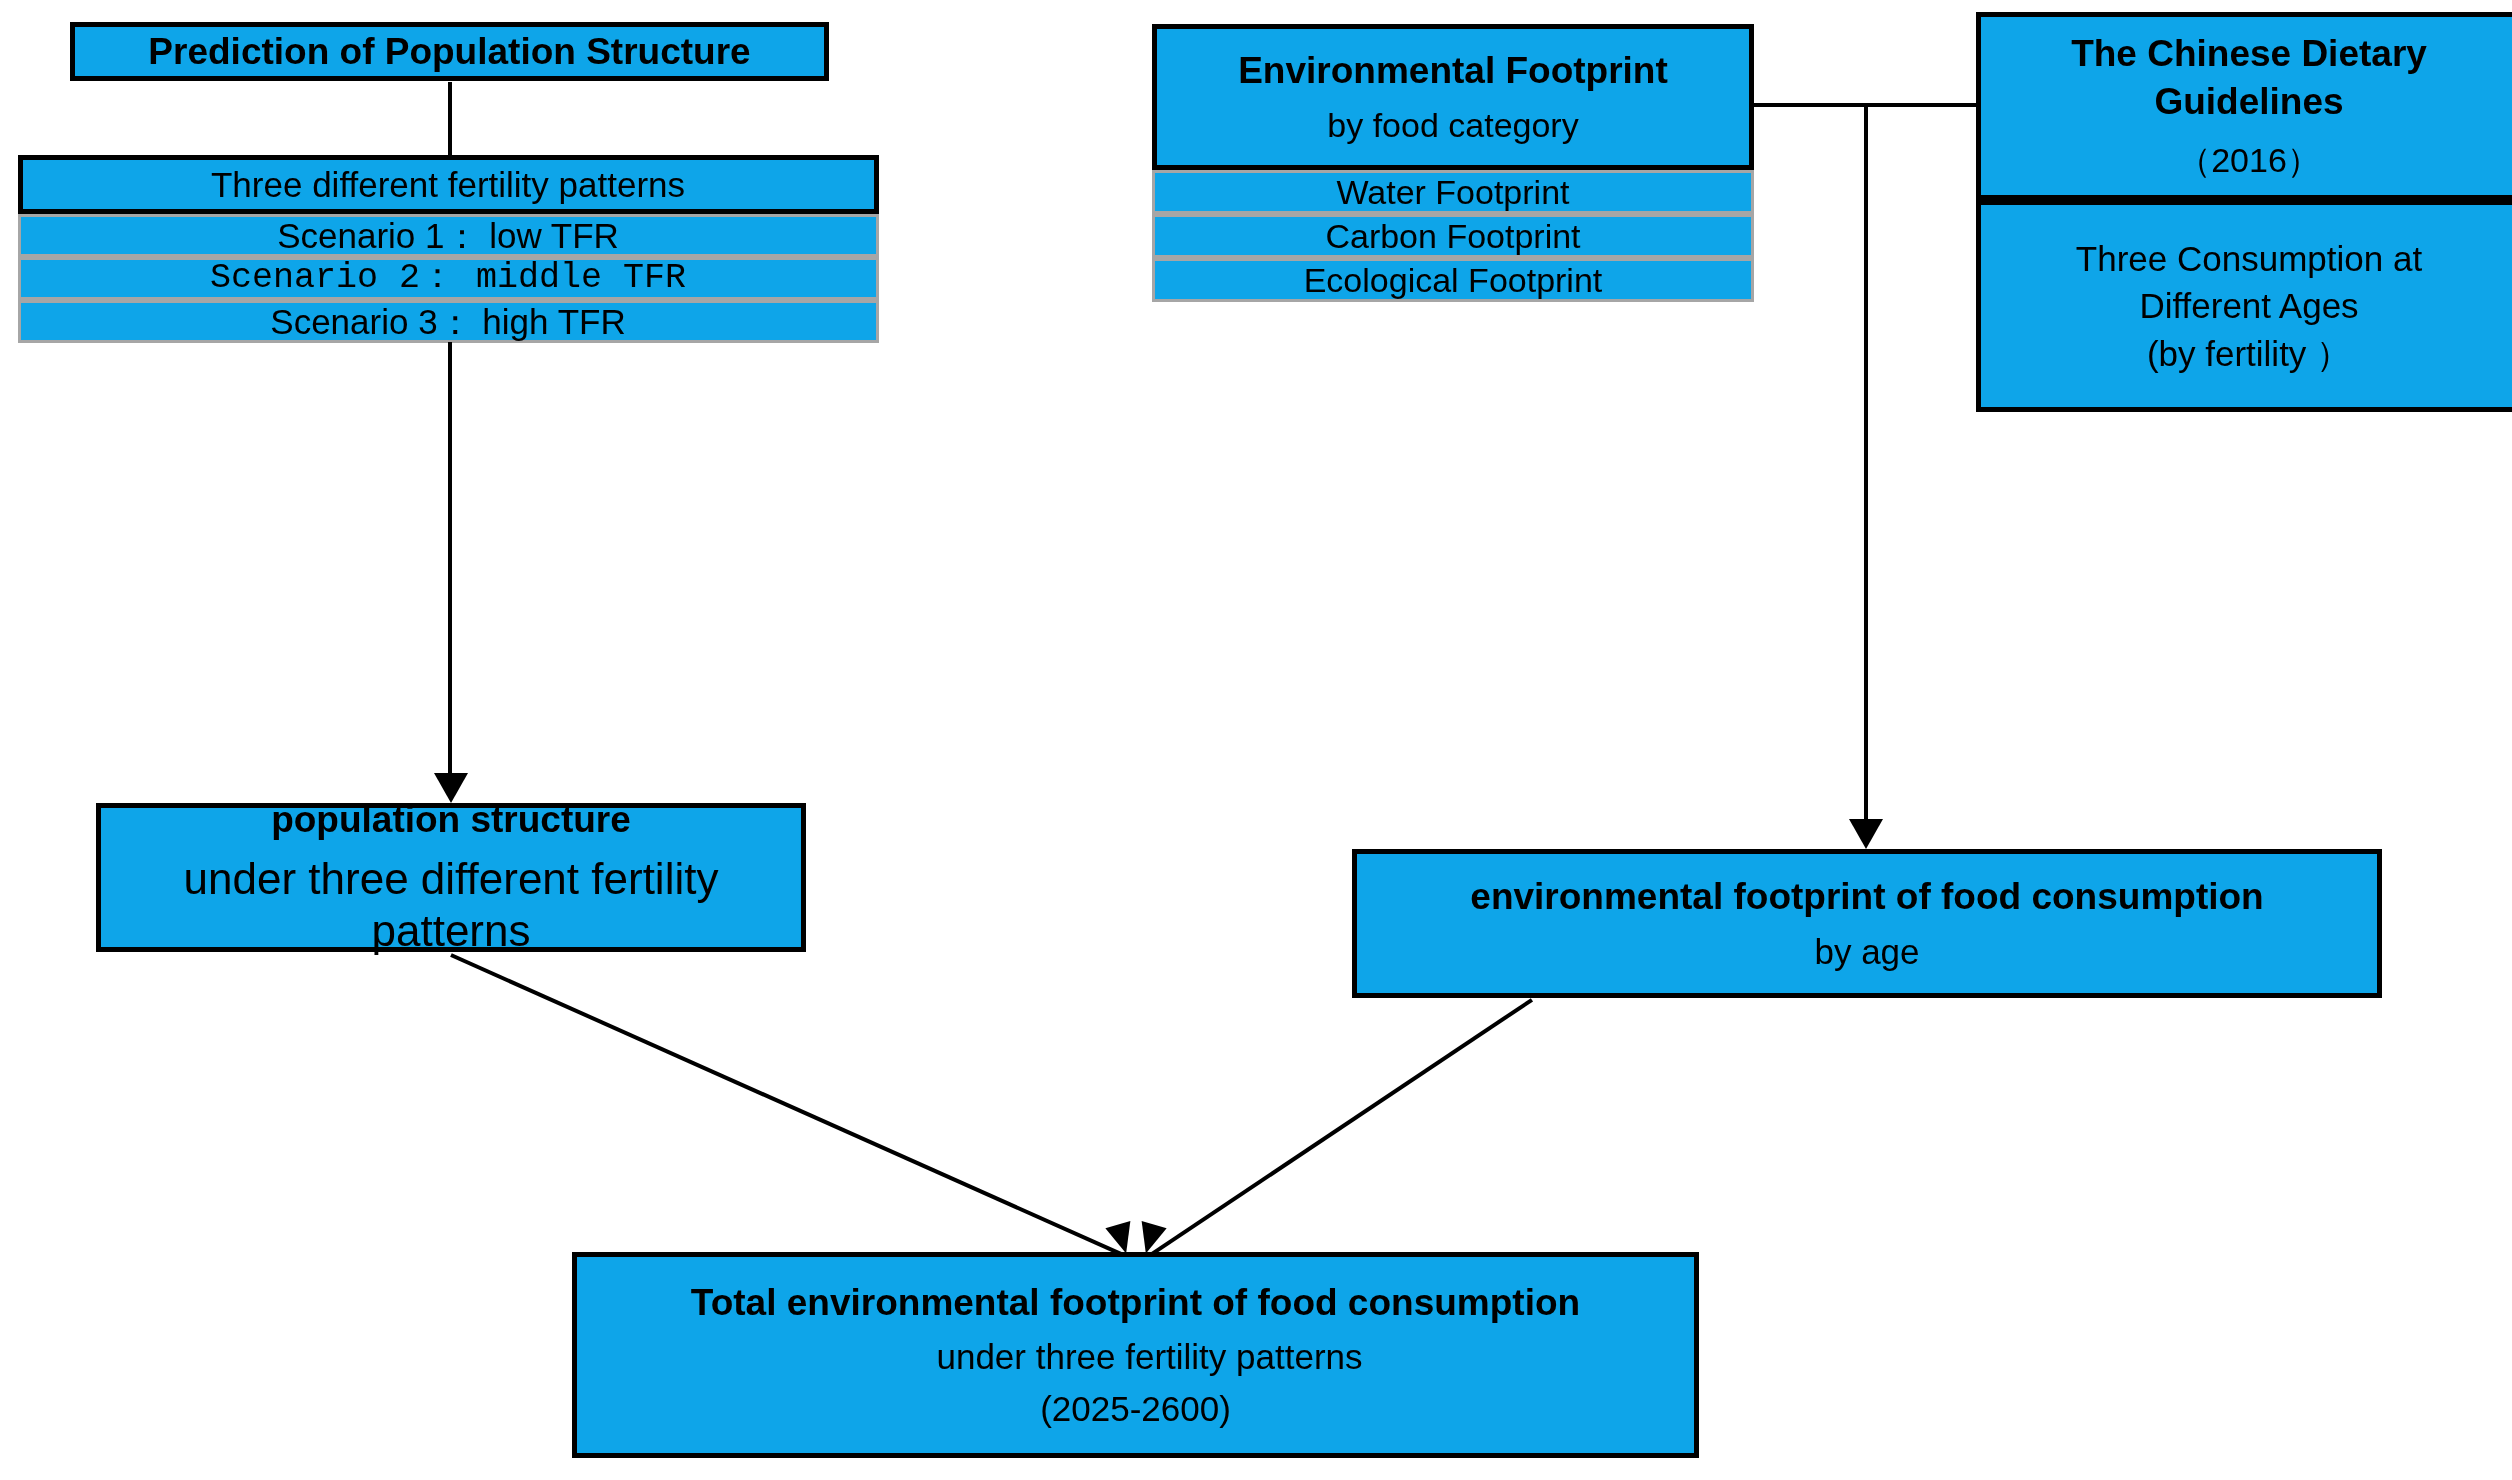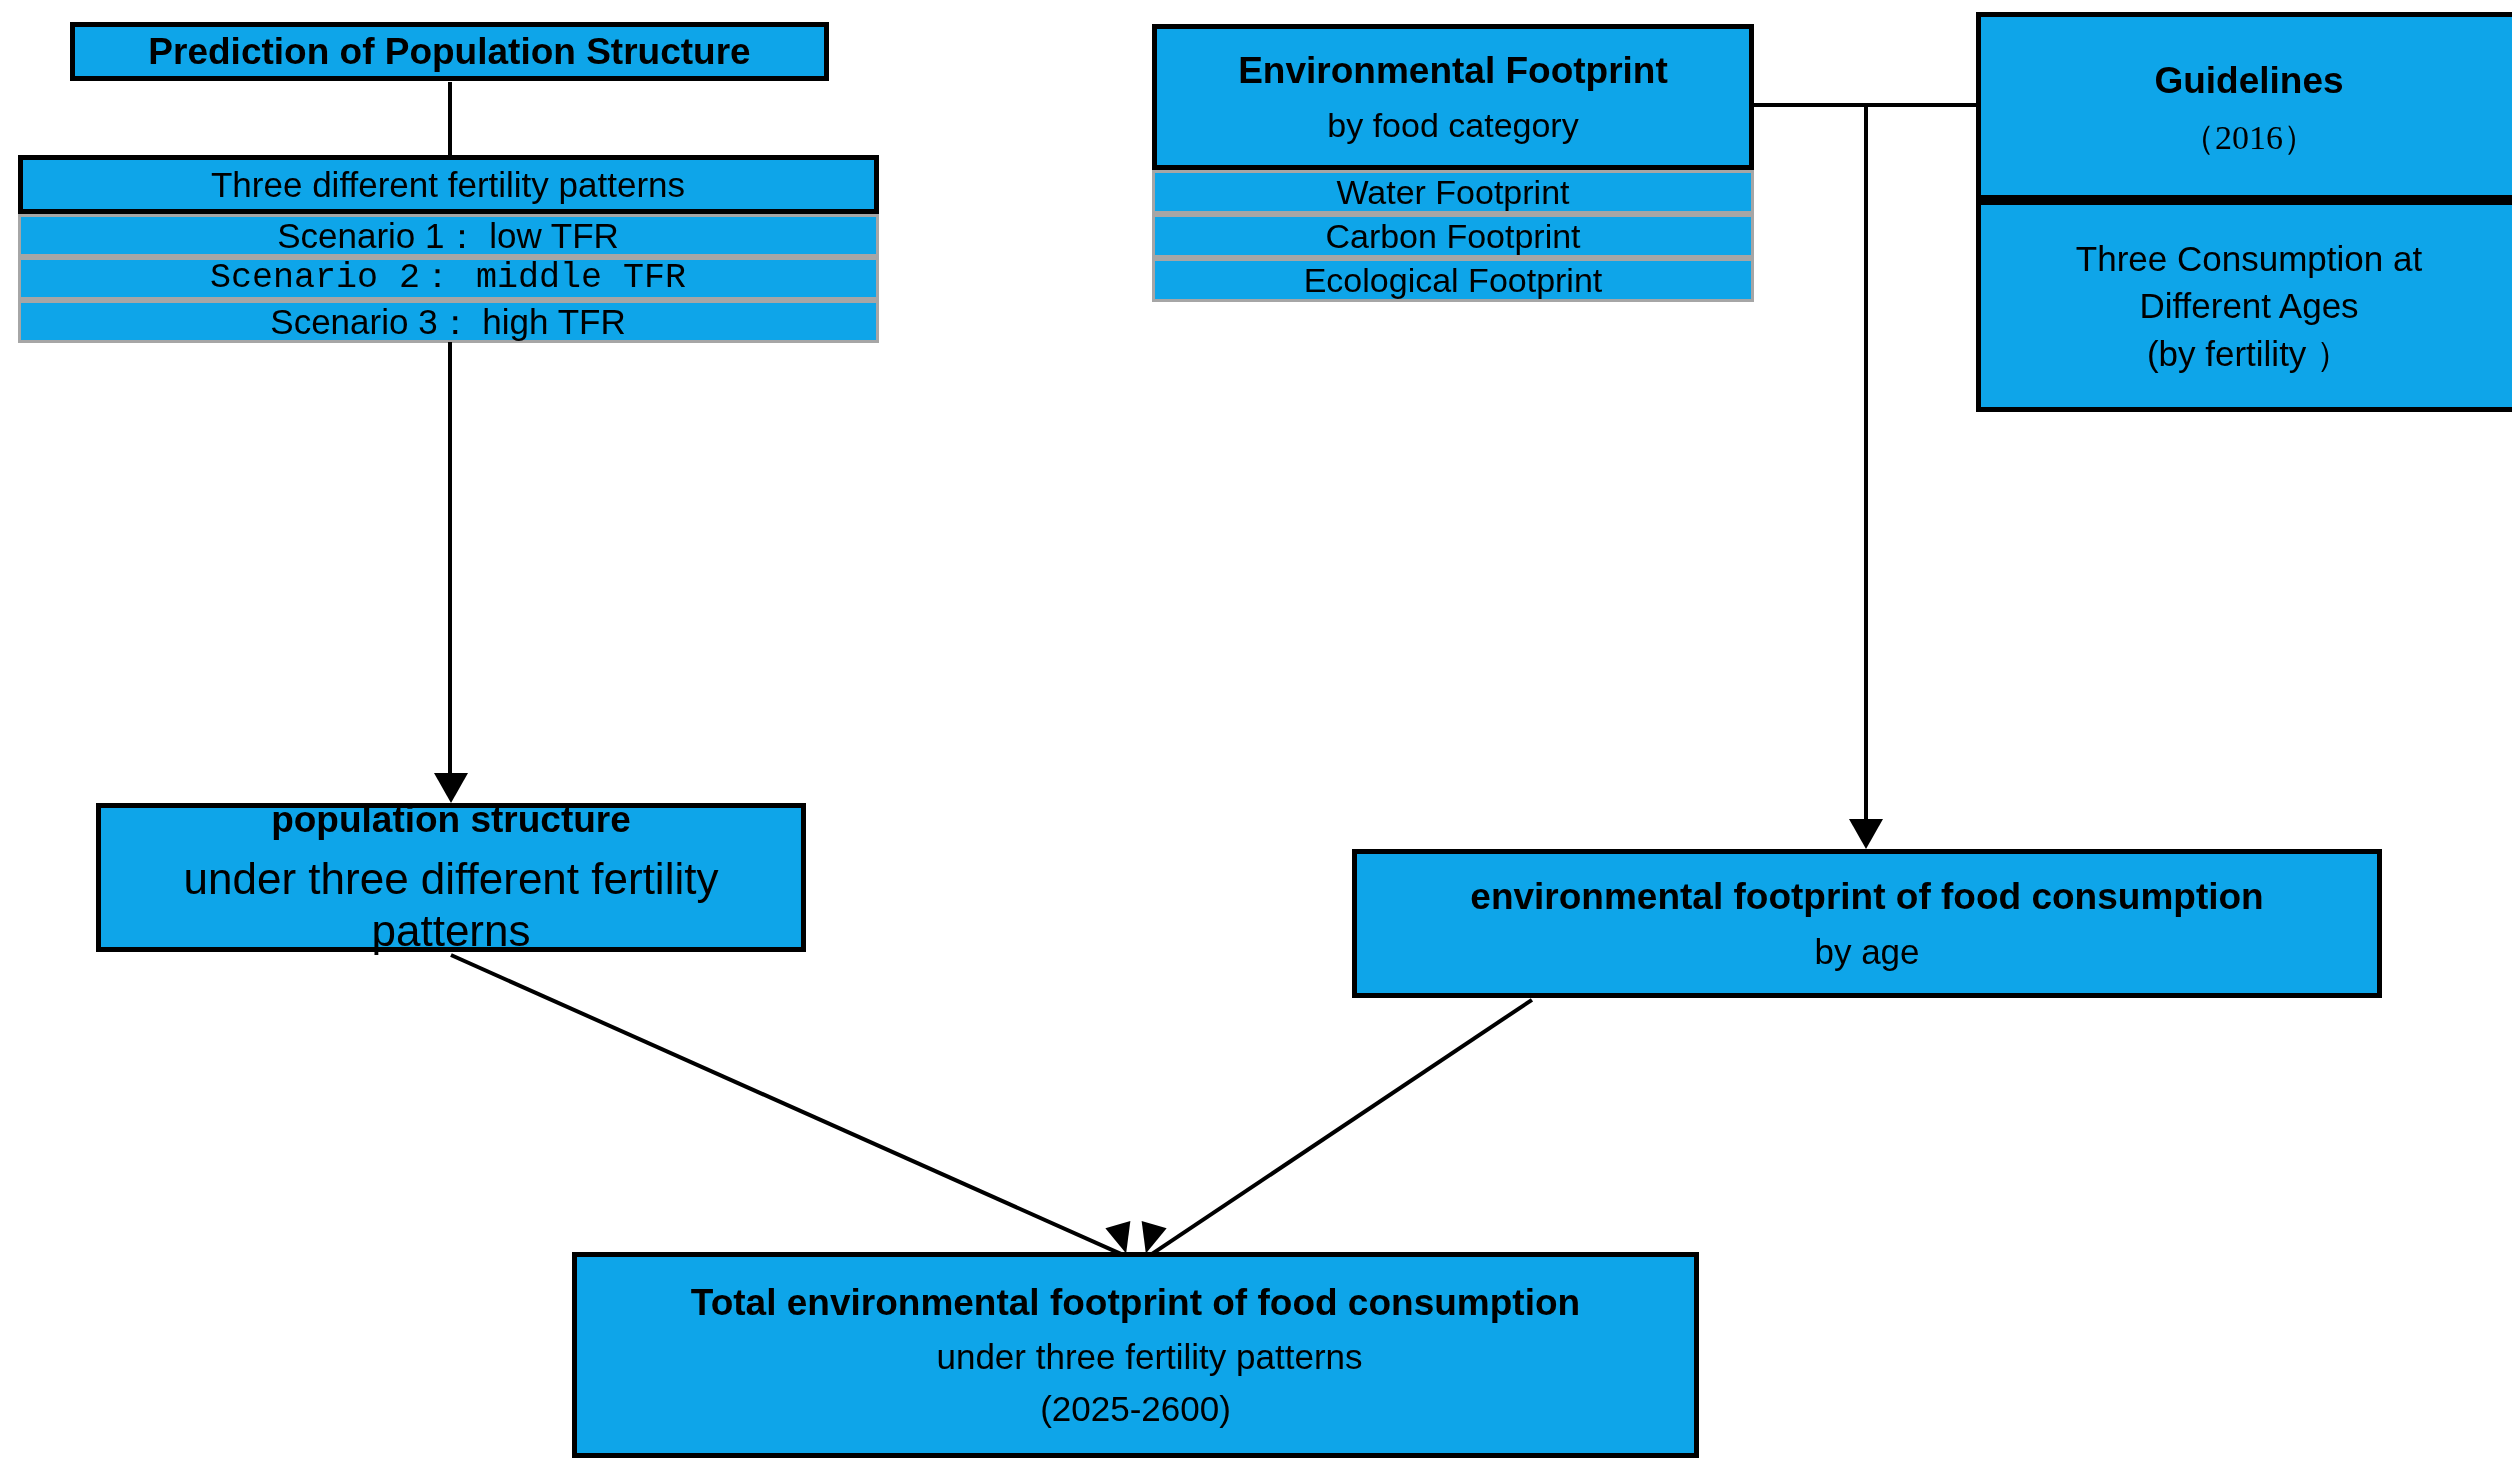--- a/index.html
+++ b/index.html
@@ -117,22 +117,23 @@
     <span>Water Footprint</span>
   </div>
   <div class="box box-light t44 ttl-reg" style="left:1152px; top:214px; width:602px; height:44px;">
     <span>Carbon Footprint</span>
   </div>
   <div class="box box-light t44 ttl-reg" style="left:1152px; top:258px; width:602px; height:44px;">
     <span>Ecological Footprint</span>
   </div>
 
   <div class="box box-heavy" style="left:1976px; top:12.2px; width:546px; height:188px;">
+    <span class="t48 ttl-bold line-gap">The Chinese Dietary</span>
     <span class="t48 ttl-bold line-gap" style="margin-top:4.6px;">Guidelines</span>
-    <span class="t44 ttl-reg line-gap" style="margin-top:16px;font-family:Liberation Serif, serif;">（2016）</span>
+    <span class="t44 ttl-reg line-gap" style="margin-top:16px;">（2016）</span>
   </div>
 
   <div class="box box-heavy" style="left:1976px; top:200px; width:546px; height:212px;">
     <span class="t46 ttl-reg line-gap">Three Consumption at</span>
     <span class="t46 ttl-reg line-gap" style="margin-top:6.1px;">Different Ages</span>
     <span class="t46 ttl-reg line-gap" style="margin-top:6.1px;">(by fertility ）</span>
   </div>
 
   <div class="ln ln-h" style="left:1753px; top:103px; width:224px;"></div>
 

